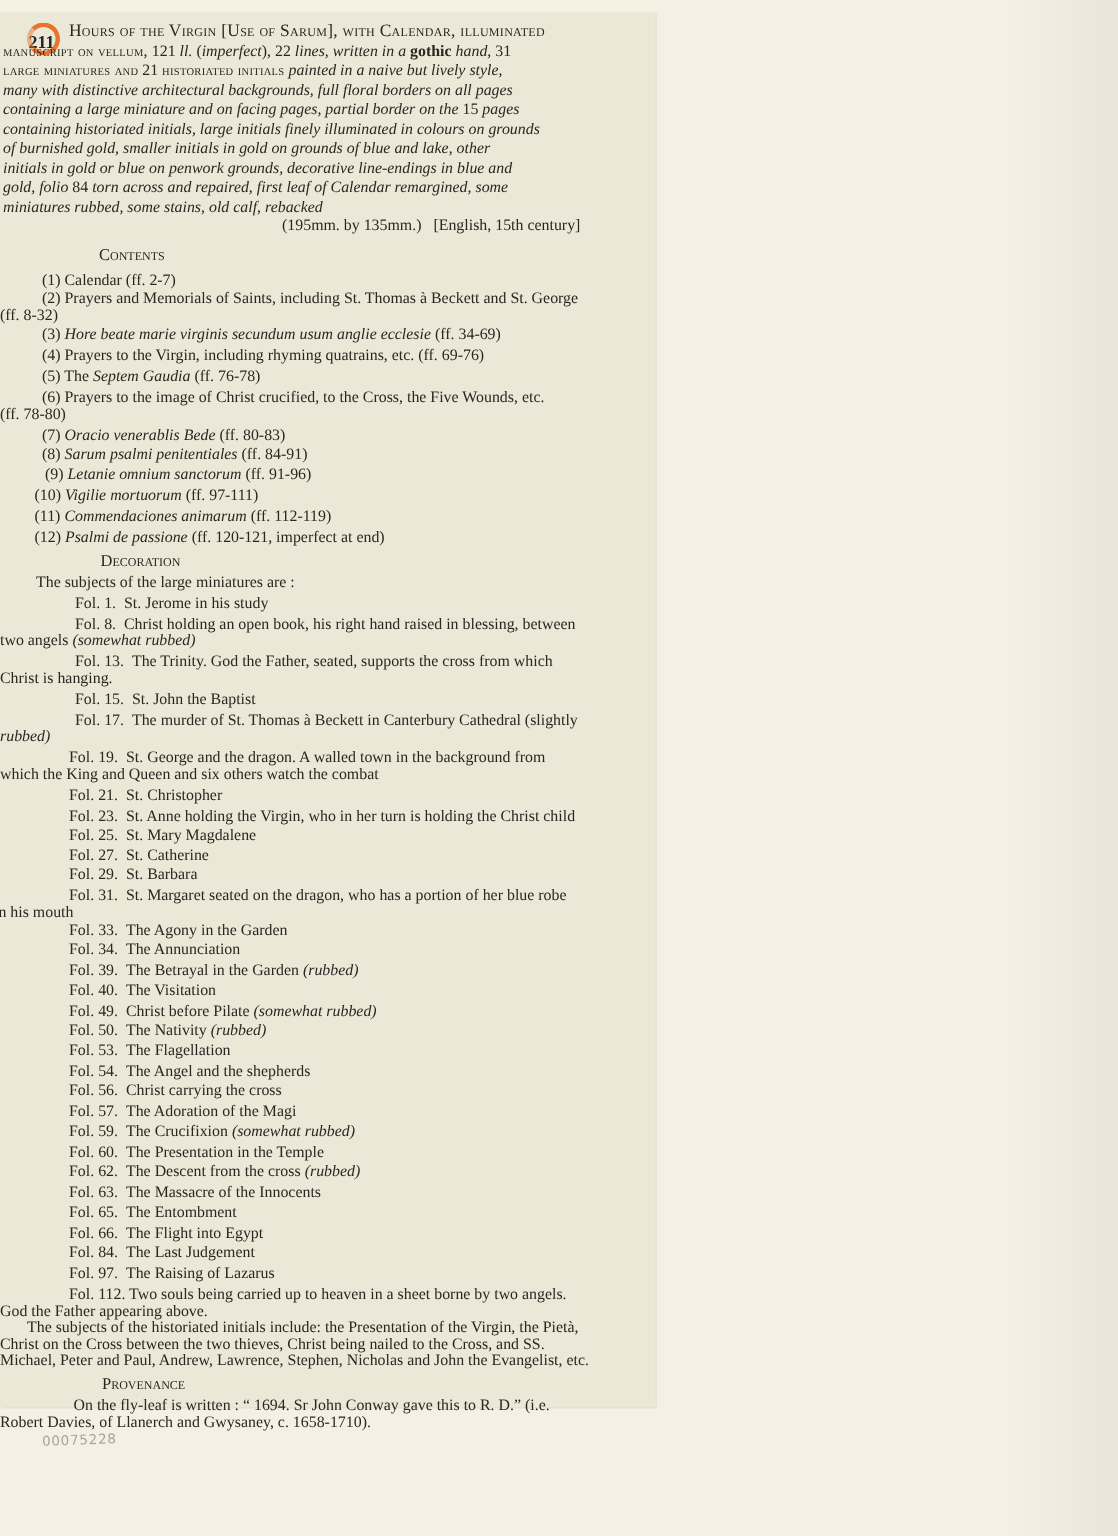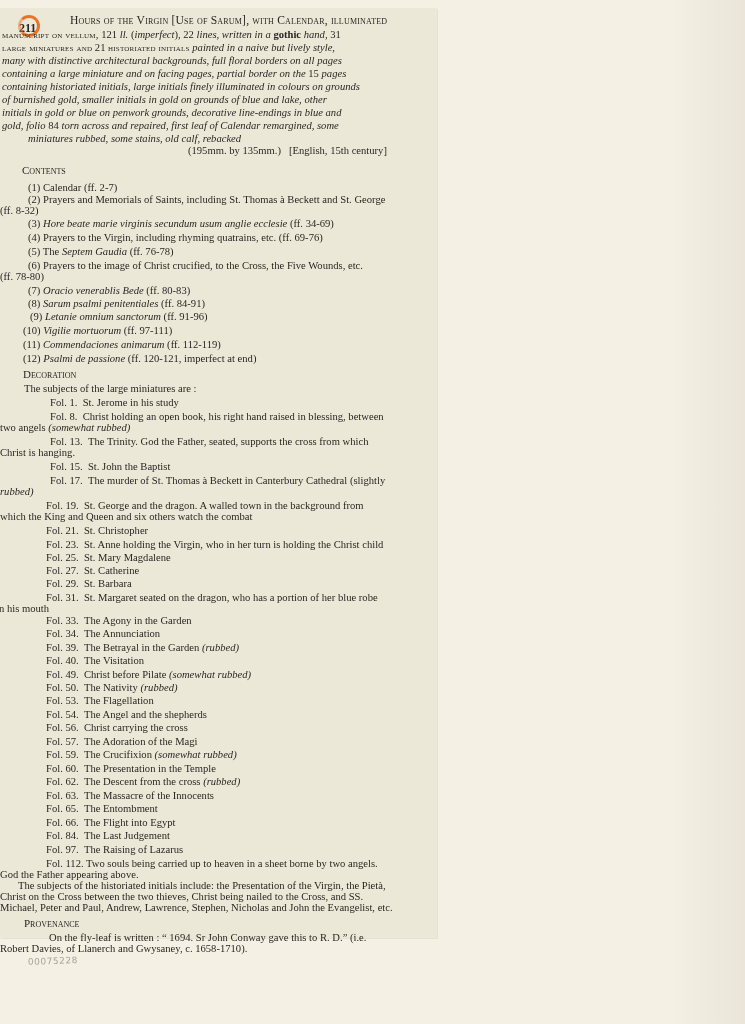--- a/index.html
+++ b/index.html
@@ -25,53 +25,53 @@
     .big { font-size: 11.6px; }
     i { font-style: italic; }
     .lot {
       position: absolute; left: 19px; top: 13px; font-size: 12px; font-weight: bold; color: #2a2622;
     }
     .lot-circle {
       position: absolute; left: 18px; top: 7px; width: 22px; height: 22px;
       border: 3px solid #e8742a; border-radius: 50%; box-sizing: border-box;
       border-left-color: rgba(232,116,42,0.5);
     }
-    .heading { font-variant: small-caps; font-size: 11px; }
+    .heading { font-variant: small-caps; font-size: 11px; margin-left: 44px; }
     .pencil {
       position: absolute; left: 28px; top: 956px; font-size: 9px; color: #a8a49c;
       font-family: "DejaVu Sans", sans-serif; transform: rotate(-2deg); letter-spacing: 0.5px;
     }
   </style>
 </head>
 <body>
 
 <div class="page-shadow"></div>
 
 <div class="clipping">
 
   <span class="lot">211</span>
   <span class="lot-circle"></span>
 
   <div>
-    <div class="t big" style="left:46px; top:6px;margin-left:24px;">
+    <div class="t big" style="left:46px; top:6px;">
       <span class="sc">Hours of the Virgin [Use of Sarum], with Calendar, illuminated</span>
     </div>
     <div class="t" style="left:2px; top:20px;">
       <span class="sc">manuscript on vellum,</span> 121 <i>ll.</i> (<i>imperfect</i>), 22 <i>lines, written in a</i> <b>gothic</b> <i>hand</i>, 31
     </div>
     <div class="t" style="left:2px; top:33px;">
       <span class="sc">large miniatures and</span> 21 <span class="sc">historiated initials</span> <i>painted in a naive but lively style,</i>
     </div>
     <div class="t" style="left:2px; top:46px;"><i>many with distinctive architectural backgrounds, full floral borders on all pages</i></div>
     <div class="t" style="left:2px; top:59px;"><i>containing a large miniature and on facing pages, partial border on the</i> 15 <i>pages</i></div>
     <div class="t" style="left:2px; top:72px;"><i>containing historiated initials, large initials finely illuminated in colours on grounds</i></div>
     <div class="t" style="left:2px; top:85px;"><i>of burnished gold, smaller initials in gold on grounds of blue and lake, other</i></div>
     <div class="t" style="left:2px; top:98px;"><i>initials in gold or blue on penwork grounds, decorative line-endings in blue and</i></div>
     <div class="t" style="left:2px; top:111px;"><i>gold, folio</i> 84 <i>torn across and repaired, first leaf of Calendar remargined, some</i></div>
-    <div class="t" style="left:2px; top:124px;margin-left:26px;"><i>miniatures rubbed, some stains, old calf, rebacked</i></div>
+    <div class="t" style="left:2px; top:124px;"><i>miniatures rubbed, some stains, old calf, rebacked</i></div>
     <div class="t" style="left:188px; top:136px;">
       <span>(195mm. by 135mm.)</span>
       &nbsp;&nbsp;<span>[English, 15th century]</span>
     </div>
   </div>
 
   <div class="t heading" style="left:22px; top:156px;">Contents</div>
 
   <div>
     <div class="t" style="left:28px; top:173px;">

